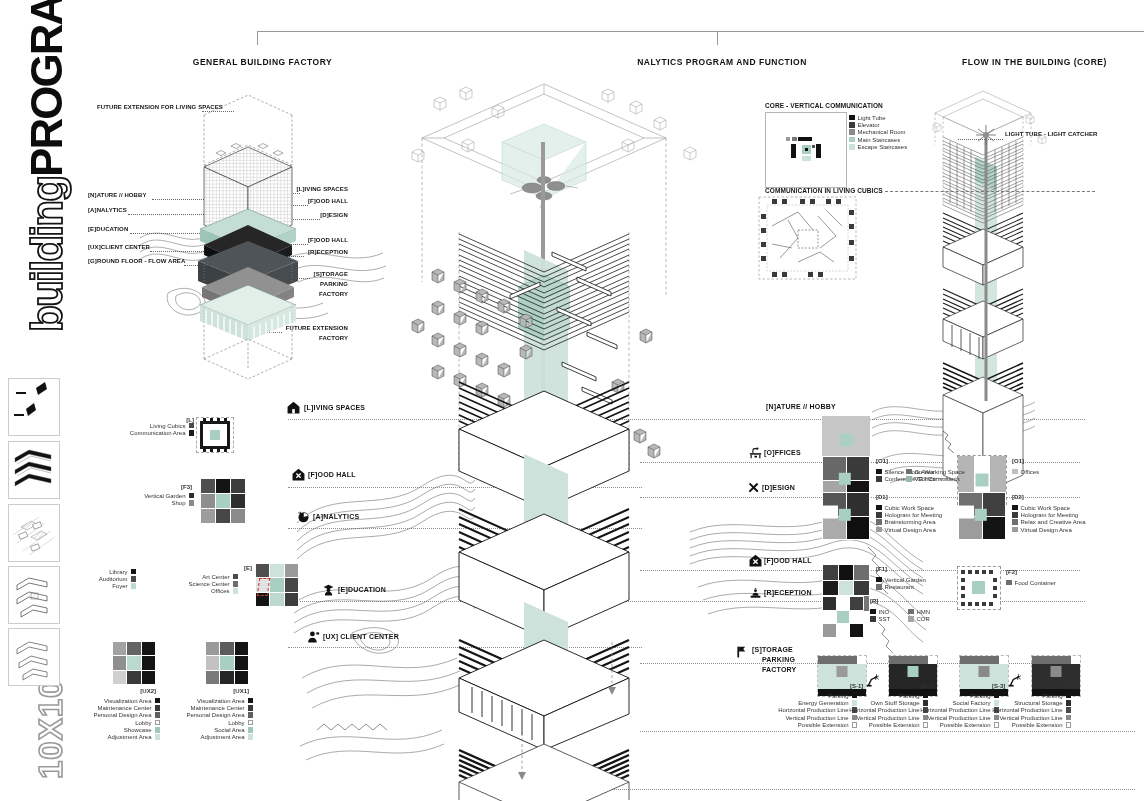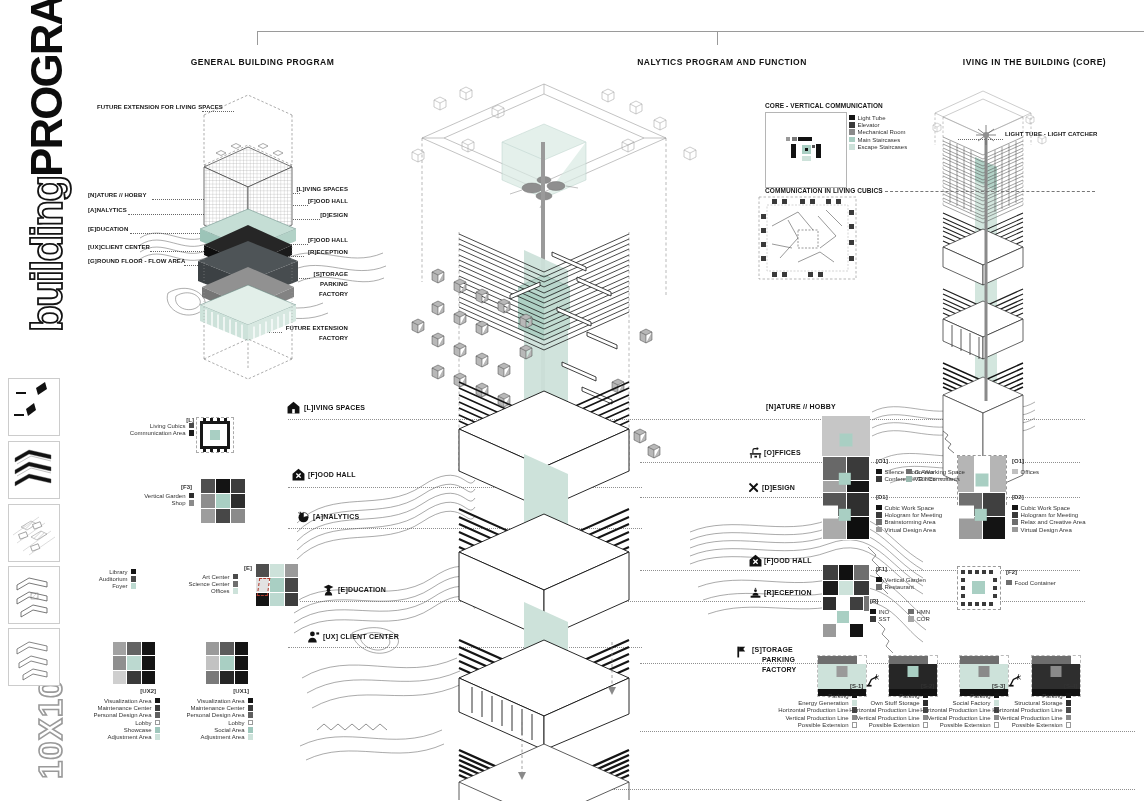--- a/index.html
+++ b/index.html
@@ -129,23 +129,23 @@
         <path d="M10 34l12-7 16 4v5l-16-4-12 7z"></path>
         <path d="M14 46l10-6 14 3v5l-14-3-10 6z"></path>
       </g>
     </svg>
   </div>
 
   
   <div class="ruler" style="left:257px;top:31px;width:887px;"></div>
   <div class="rtick" style="left:257px;top:31px;height:14px;"></div>
   <div class="rtick" style="left:717px;top:31px;height:14px;"></div>
-  <div class="hdr" style="left:175px;top:57px;width:175px;">GENERAL BUILDING PROGRAM</div>
+  <div class="hdr" style="left:175px;top:57px;width:175px;">GENERAL BUILDING FACTORY</div>
   <div class="hdr" style="left:622px;top:57px;width:200px;">NALYTICS PROGRAM AND FUNCTION</div>
-  <div class="hdr" style="left:942px;top:57px;width:185px;">IVING IN THE BUILDING (CORE)</div>
+  <div class="hdr" style="left:942px;top:57px;width:185px;">FLOW IN THE BUILDING (CORE)</div>
 
   
   <div class="gdl" style="left:288px;top:419px;width:797px;"></div>
   <div class="gdl" style="left:640px;top:462px;width:440px;"></div>
   <div class="gdl" style="left:288px;top:487px;width:354px;"></div>
   <div class="gdl" style="left:640px;top:497px;width:440px;"></div>
   <div class="gdl" style="left:288px;top:528px;width:354px;"></div>
   <div class="gdl" style="left:640px;top:570px;width:440px;"></div>
   <div class="gdl" style="left:288px;top:601px;width:797px;"></div>
   <div class="gdl" style="left:288px;top:647px;width:354px;"></div>

